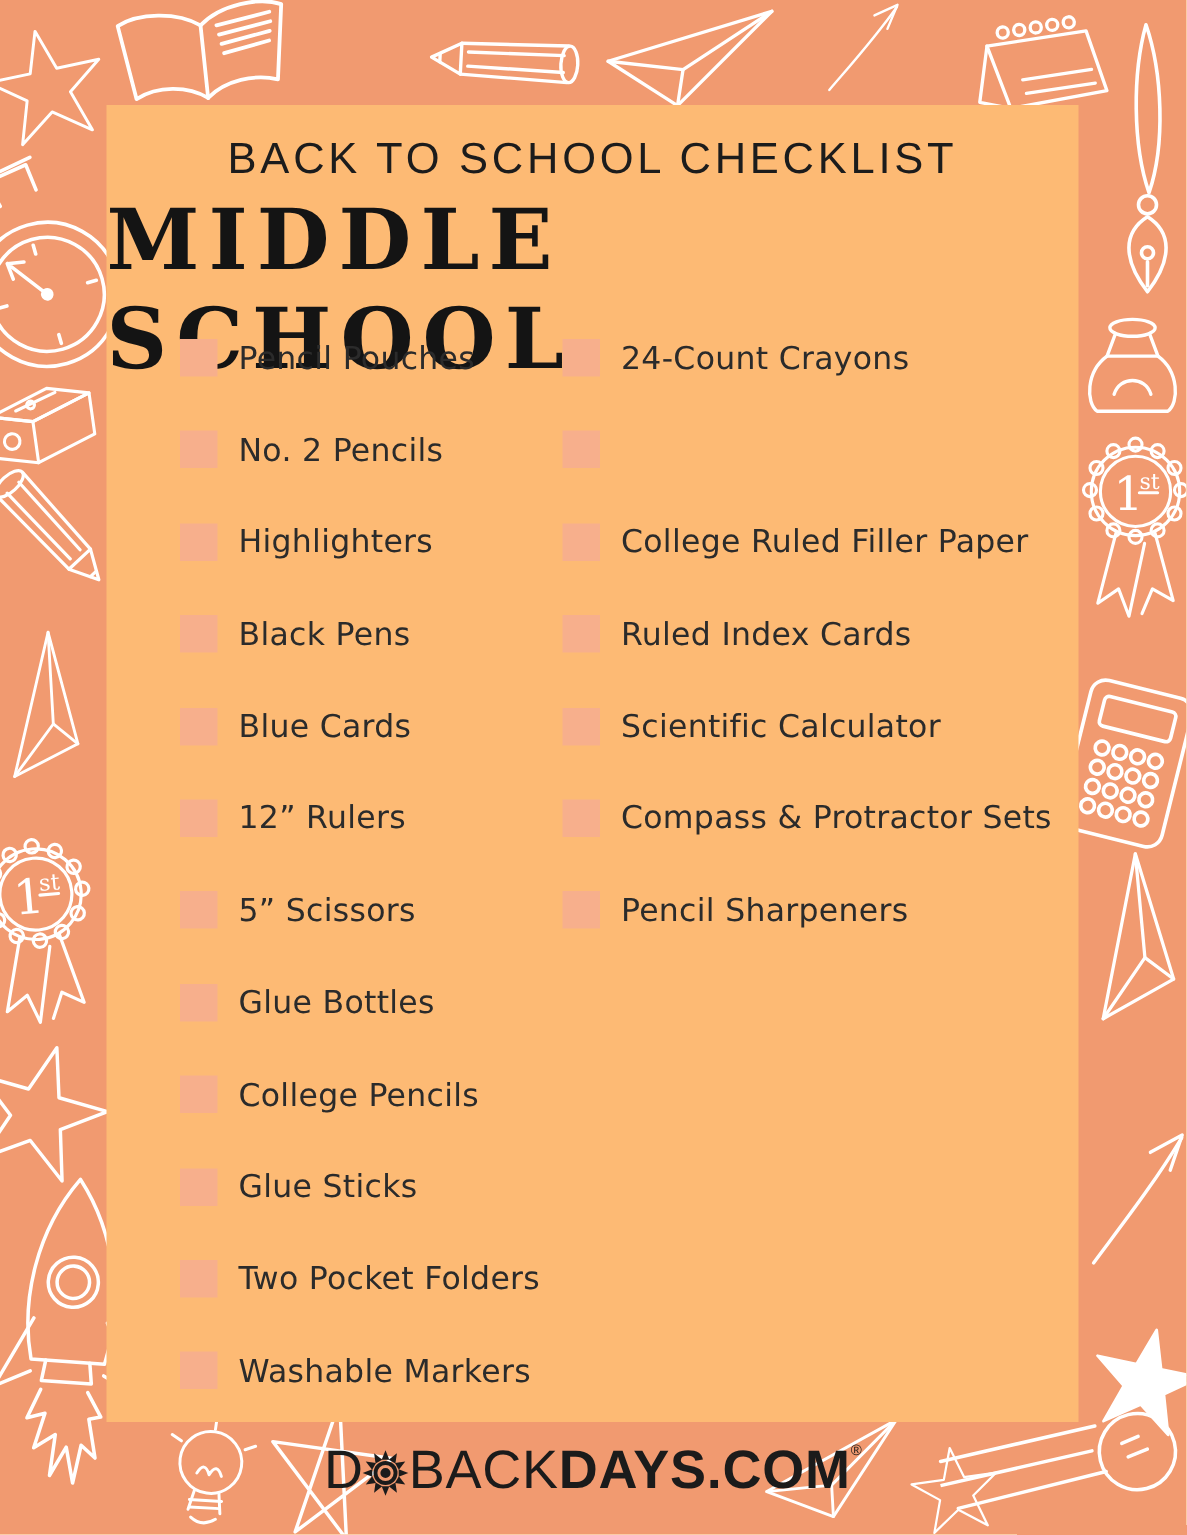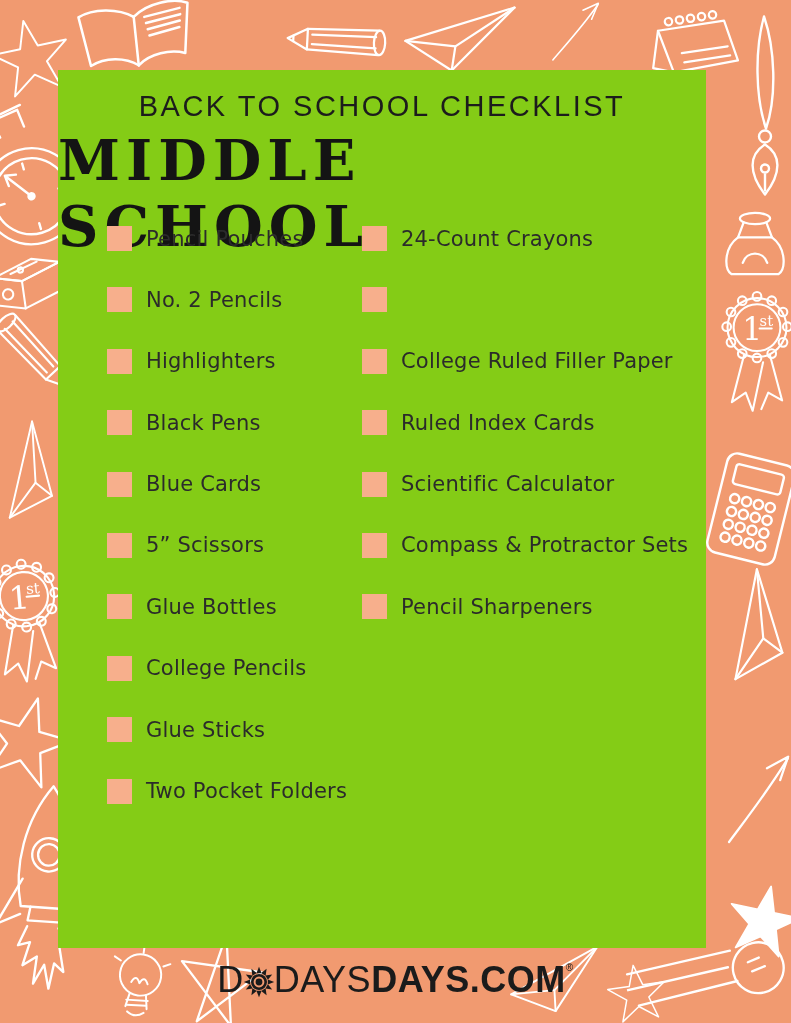--- a/index.html
+++ b/index.html
@@ -5,21 +5,21 @@
   html,body{margin:0;padding:0;}
   body{width:791px;height:1023px;overflow:hidden;font-family:"DejaVu Sans",sans-serif;}
   .page{position:relative;width:791px;height:1023px;background:#F19A70;overflow:hidden;}
 
   
   .doodles{position:absolute;inset:0;z-index:1;}
   .doodle{position:absolute;fill:none;stroke:#fff;stroke-width:2.4px;
           stroke-linecap:round;stroke-linejoin:round;overflow:visible;}
 
   
-  .card{position:absolute;left:58px;top:70px;width:648px;height:878px;background:#84cc16;z-index:2;}
+  .card{position:absolute;left:71px;top:70px;width:648px;height:878px;background:#fdba74;z-index:2;}
 
   .subtitle{margin-top:20px;text-align:center;font-family:"Liberation Sans",sans-serif;
             font-size:29px;font-weight:500;letter-spacing:2.5px;color:#1c1c1c;}
   .title{margin-top:4px;font-family:"DejaVu Serif",serif;
          font-size:56px;font-weight:700;letter-spacing:6px;word-spacing:16px;color:#141414;}
 
   .cols{position:absolute;left:0;top:156px;width:648px;}
   .col{position:absolute;top:0;display:flex;flex-direction:column;gap:36.4px;}
   .col-left{left:49px;}
   .col-right{left:304px;}
@@ -288,20 +288,24 @@
   <div class="row">
     <span class="box"></span>
     <span class="lbl">Black Pens</span>
   </div>
 
   <div class="row">
     <span class="box"></span>
     <span class="lbl">Blue Cards</span>
   </div>
 
+  <div class="row">
+    <span class="box"></span>
+    <span class="lbl">12” Rulers</span>
+  </div>
 
   <div class="row">
     <span class="box"></span>
     <span class="lbl">5” Scissors</span>
   </div>
 
   <div class="row">
     <span class="box"></span>
     <span class="lbl">Glue Bottles</span>
   </div>
@@ -314,20 +318,24 @@
   <div class="row">
     <span class="box"></span>
     <span class="lbl">Glue Sticks</span>
   </div>
 
   <div class="row">
     <span class="box"></span>
     <span class="lbl">Two Pocket Folders</span>
   </div>
 
+  <div class="row">
+    <span class="box"></span>
+    <span class="lbl">Washable Markers</span>
+  </div>
 </div>
       <div class="col col-right" id="col-right">
   <div class="row">
     <span class="box"></span>
     <span class="lbl">24-Count Crayons</span>
   </div>
 
   <div class="row">
     <span class="box"></span>
   </div>
@@ -375,19 +383,19 @@
           <path d="M20 1 L23.2 9 L16.8 9 Z" transform="rotate(150 20 20)"></path>
           <path d="M20 1 L23.2 9 L16.8 9 Z" transform="rotate(180 20 20)"></path>
           <path d="M20 1 L23.2 9 L16.8 9 Z" transform="rotate(210 20 20)"></path>
           <path d="M20 1 L23.2 9 L16.8 9 Z" transform="rotate(240 20 20)"></path>
           <path d="M20 1 L23.2 9 L16.8 9 Z" transform="rotate(270 20 20)"></path>
           <path d="M20 1 L23.2 9 L16.8 9 Z" transform="rotate(300 20 20)"></path>
           <path d="M20 1 L23.2 9 L16.8 9 Z" transform="rotate(330 20 20)"></path>
         </g>
         <circle cx="20" cy="20" r="5.5" fill="none" stroke="#F19A70" stroke-width="2.5"></circle>
       </svg>
-      <span class="light">DAYS</span>
+      <span class="light">BACK</span>
       <span class="bold">DAYS.COM</span>
       <span class="reg">®</span>
     </div>
   </div>
 
 </div>
 
 </body></html>

